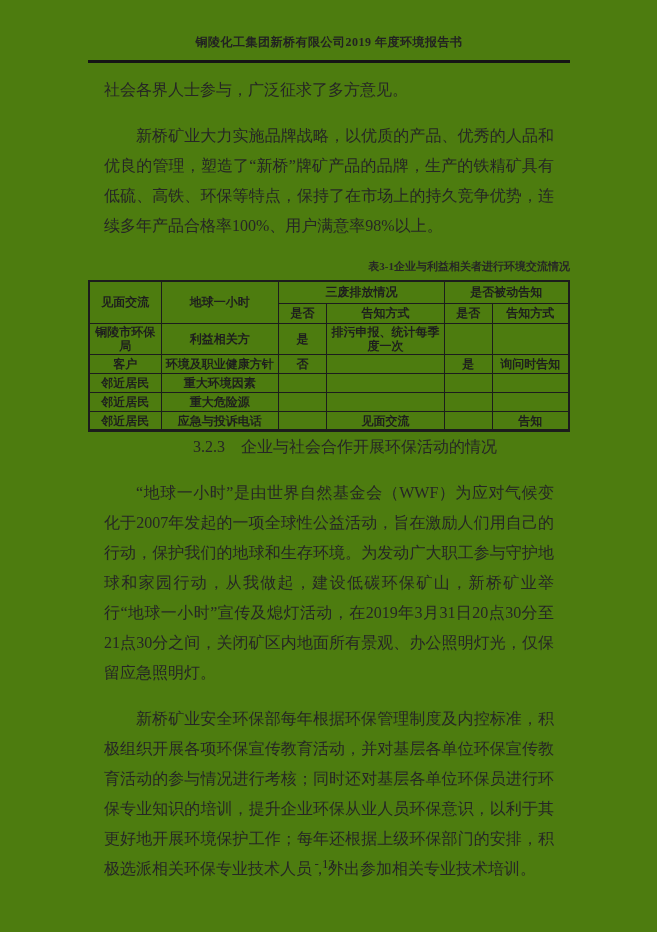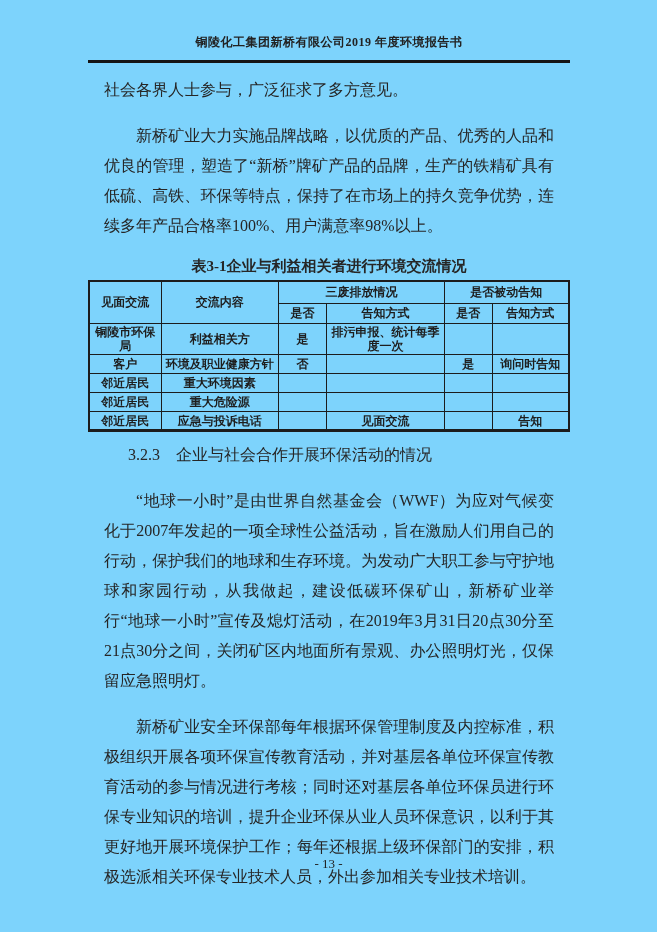--- a/index.html
+++ b/index.html
@@ -1,21 +1,21 @@
 <!DOCTYPE html>
 <html><head>
 <meta charset="utf-8">
 <style>
   html, body { margin: 0; padding: 0; }
   body { background: #ffffff; }
   .page {
     position: relative;
     width: 657px;
     height: 932px;
-    background: #7dd3fc;
+    background: #4d7c0f;
     font-family: "Liberation Serif", "DejaVu Serif", serif;
     color: #262626;
     overflow: hidden;
   }
   .content {
     position: absolute;
     left: 88px;
     top: 34px;
     width: 482px;
   }
@@ -36,28 +36,29 @@
     line-height: 30px;
     text-align: justify;
     margin: 16px;
   }
   p.first-para { margin-top: 12px; }
   .indent { text-indent: 2em; }
   .section-heading {
     font-size: 16px;
     line-height: 30px;
     text-indent: 2em;
-    margin: 8px;
+    margin: 0;
     white-space: nowrap;
+    text-align: center;
   }
   .section-heading .sec-num { margin-right: 1em; }
   .table-title {
-    text-align: center;
+    text-align: right;
     font-weight: bold;
-    font-size: 15px;
+    font-size: 11px;
     margin-top: 8px;
     line-height: 18px;
   }
   table.env-table {
     width: 100%;
     border-collapse: collapse;
     table-layout: fixed;
     margin-top: 5px;
     border: 2px solid #1c1c1c;
     border-bottom-width: 3px;
@@ -105,21 +106,21 @@
         <col style="width:15%">
         <col style="width:24.5%">
         <col style="width:10%">
         <col style="width:24.5%">
         <col style="width:10%">
         <col style="width:16%">
       </colgroup>
       <thead>
         <tr class="h1">
           <th rowspan="2">见面交流</th>
-          <th rowspan="2">交流内容</th>
+          <th rowspan="2">地球一小时</th>
           <th colspan="2">三废排放情况</th>
           <th colspan="2">是否被动告知</th>
         </tr>
         <tr class="h2">
           <th>是否</th>
           <th>告知方式</th>
           <th>是否</th>
           <th>告知方式</th>
         </tr>
       </thead>

